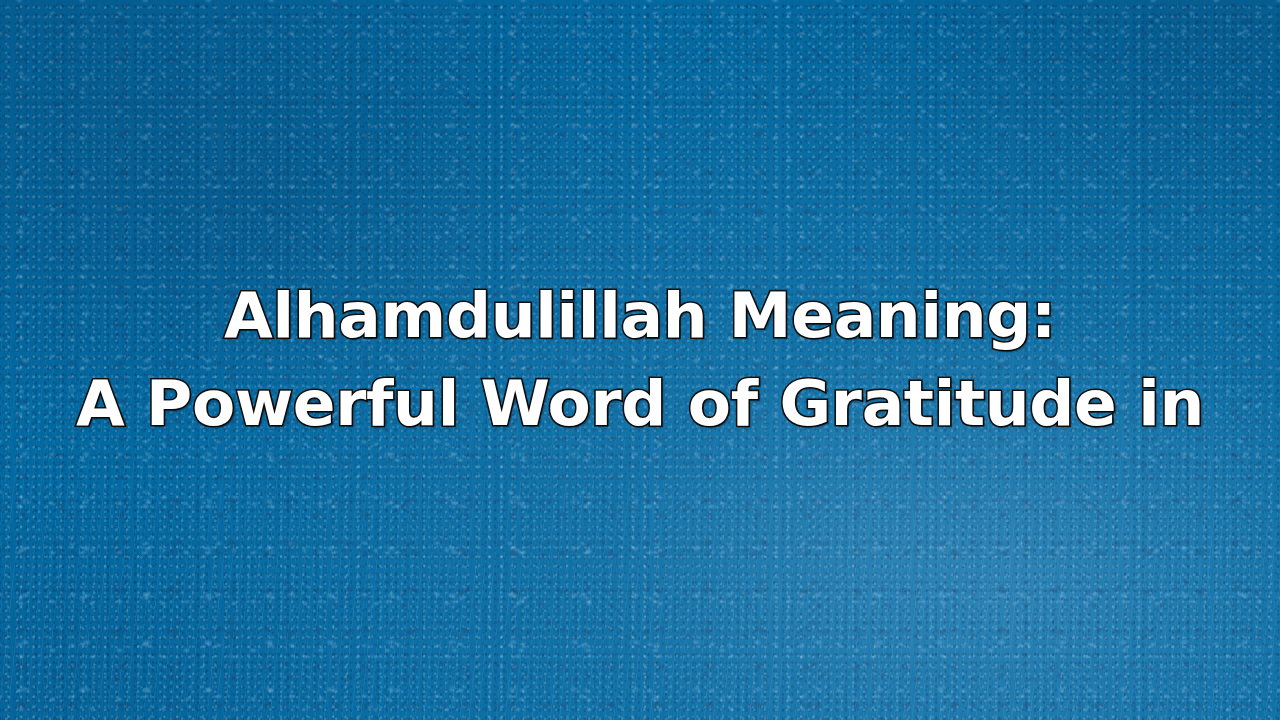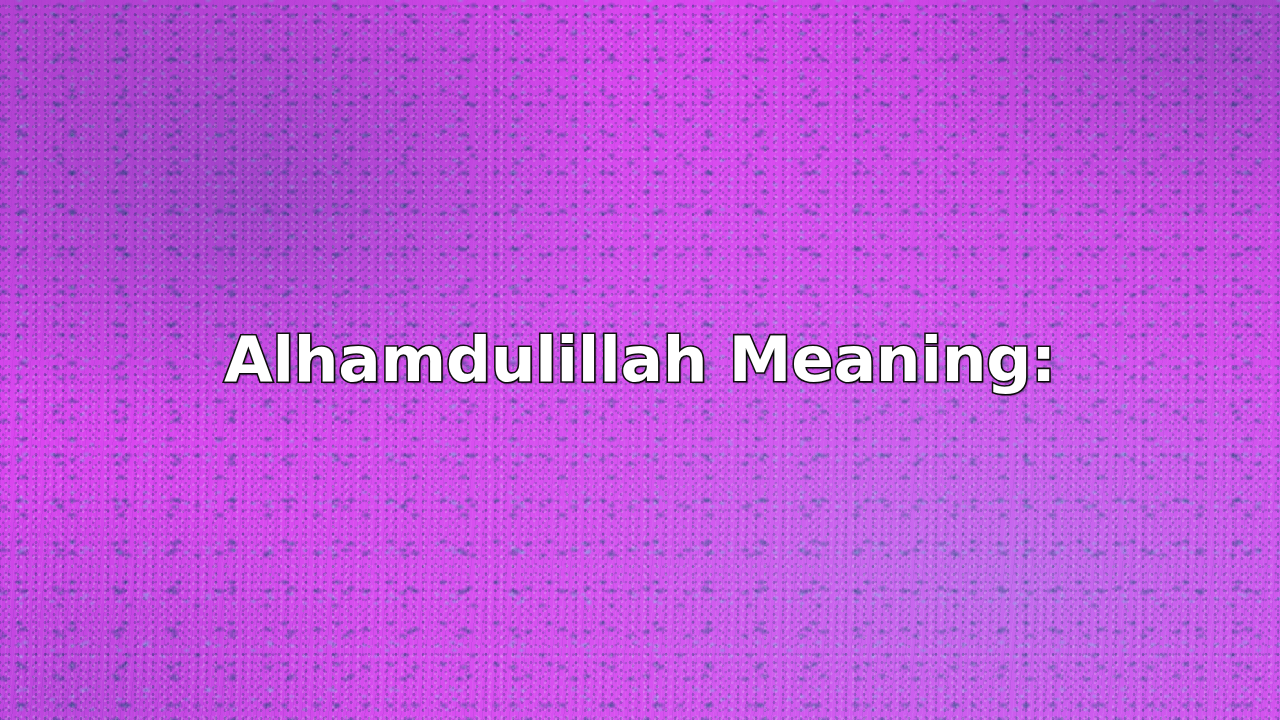--- a/index.html
+++ b/index.html
@@ -7,21 +7,21 @@
     margin: 0;
     padding: 0;
     background: #000;
   }
 
   #banner {
     position: relative;
     width: 1280px;
     height: 720px;
     overflow: hidden;
-    background-color: #d946ef;
+    background-color: #0369a1;
     font-family: "DejaVu Sans", sans-serif;
     user-select: none;
   }
 
   
   .tex {
     position: absolute;
     inset: -40px;
     pointer-events: none;
   }
@@ -124,15 +124,16 @@
 <div id="banner">
 
   <div class="tex" id="tex-tone"></div>
   <div class="tex" id="tex-nap-a"></div>
   <div class="tex" id="tex-nap-b"></div>
   <div class="tex" id="tex-stria"></div>
   <div class="tex" id="tex-light"></div>
 
   <div id="title">
     <div class="title-line">Alhamdulillah Meaning:</div>
+    <div class="title-line">A Powerful Word of Gratitude in</div>
   </div>
 
 </div>
 
 </body></html>

